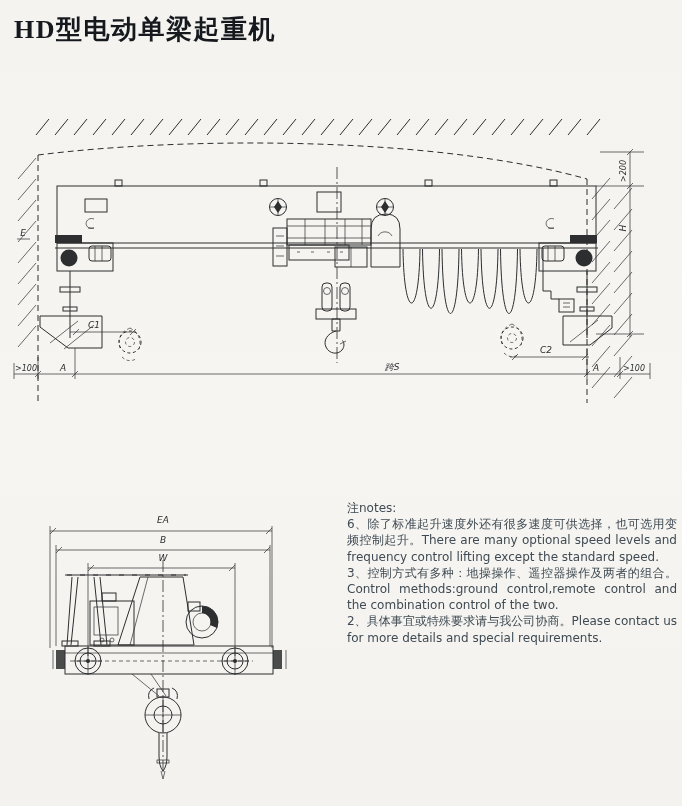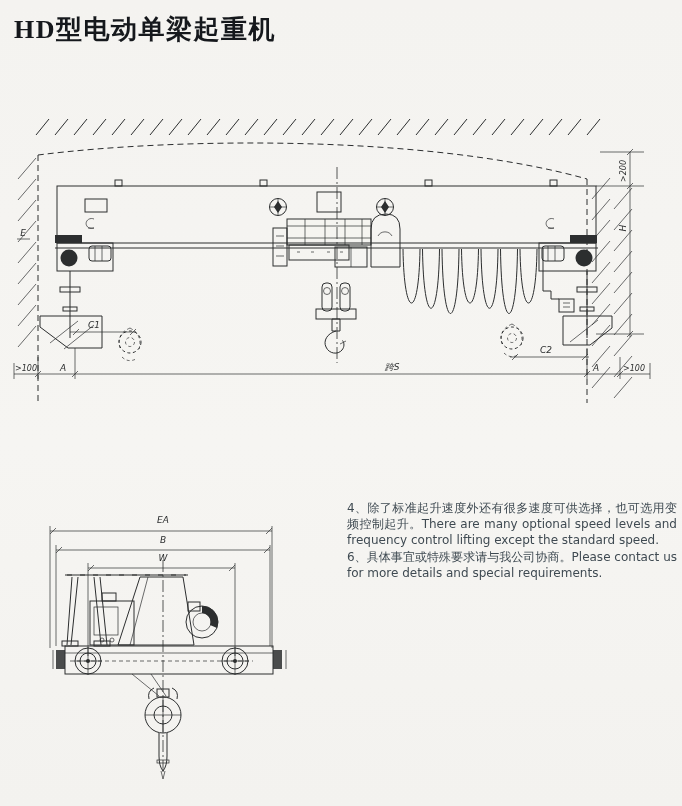--- a/index.html
+++ b/index.html
@@ -234,17 +234,19 @@
       <circle class="ln" cx="143" cy="217" r="18"></circle>
       <path class="ln thin" d="M125,217 H161 M143,199 V235"></path>
       <circle class="ln" cx="143" cy="217" r="9" stroke-width="4"></circle>
       <path class="ln" d="M139,235 V258 Q139,268 143,273 Q147,268 147,258 V235"></path>
       <rect class="ln thin" x="137" y="262" width="12" height="3"></rect>
       <path class="ln thin" d="M141,273 l2,8 l2,-8"></path>
     </g>
   </svg>
 
   <div id="notes">
-    <p>4、除了标准起升速度外还有很多速度可供选择，也可选用变频控制起升。There are many optional speed levels and frequency control lifting except the standard speed.</p>
-    <p>6、具体事宜或特殊要求请与我公司协商。Please contact us for more details and special requirements.</p>
+    <p class="hd">注notes:</p>
+    <p>6、除了标准起升速度外还有很多速度可供选择，也可选用变频控制起升。There are many optional speed levels and frequency control lifting except the standard speed.</p>
+    <p>3、控制方式有多种：地操操作、遥控器操作及两者的组合。Control methods:ground control,remote control and the combination control of the two.</p>
+    <p>2、具体事宜或特殊要求请与我公司协商。Please contact us for more details and special requirements.</p>
   </div>
 
 </div>
 
 </body></html>

